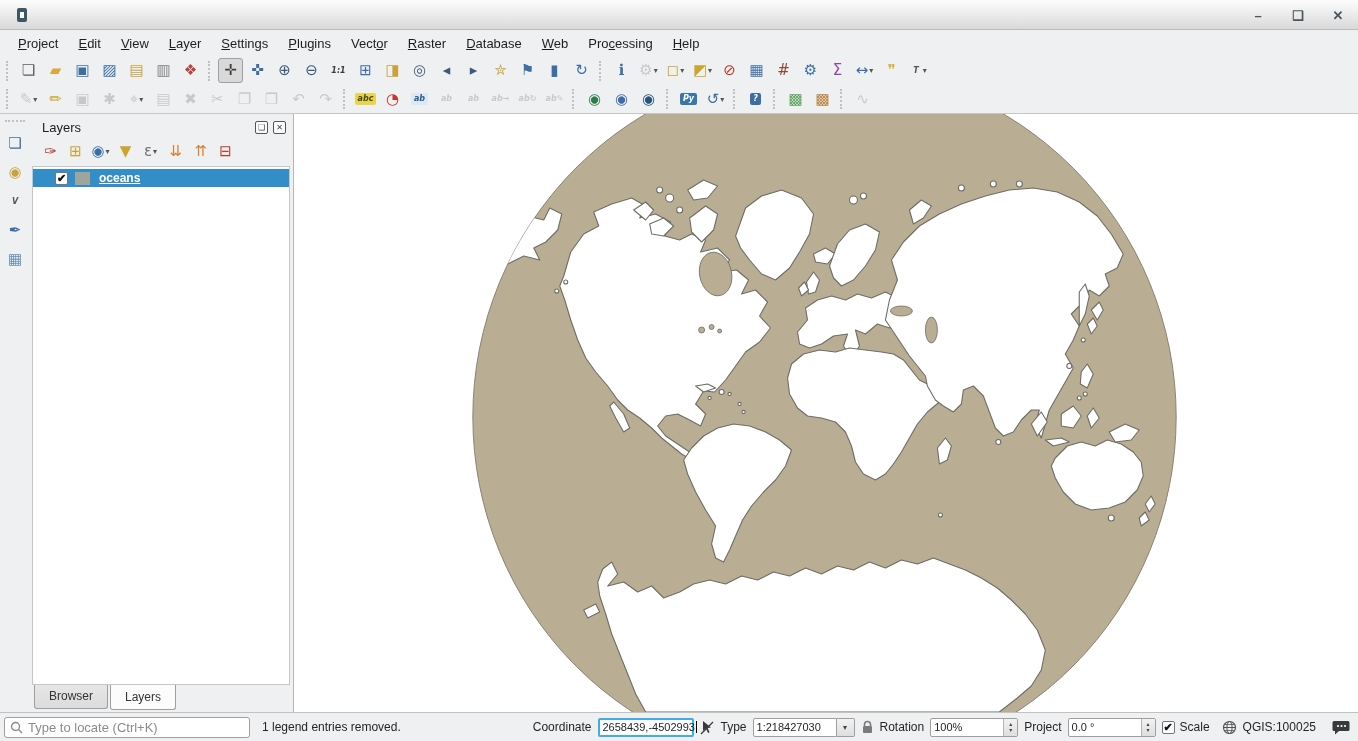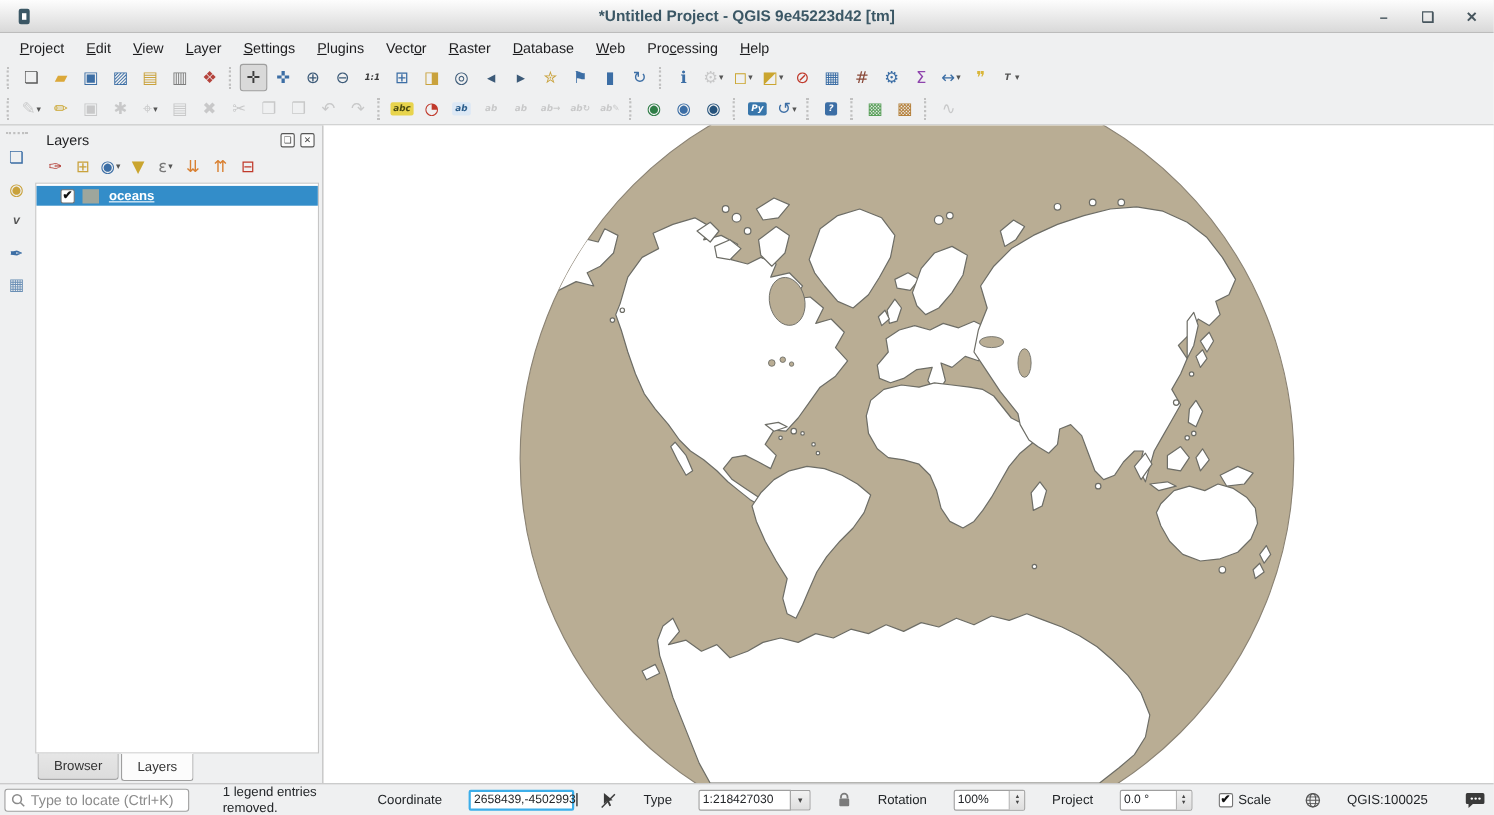--- a/index.html
+++ b/index.html
@@ -55,21 +55,21 @@
   .tab.active { background:#fcfcfc; padding-top:5px; }
 
   
   #mapcanvas { position:absolute; left:293px; top:114px; right:0; bottom:29px; background:#fff; border-left:1px solid #b5b5b5; }
   #mapsvg { width:100%; height:100%; display:block; }
   .land { fill:var(--land); stroke:var(--outline); stroke-width:1.1; stroke-linejoin:round; }
   .lake { fill:var(--ocean); stroke:var(--outline); stroke-width:0.8; }
   #oceancircle { fill:var(--ocean); stroke:#8a8273; stroke-width:1; }
 
   
-  #statusbar { position:absolute; left:0; bottom:0; width:100%; height:29px; border-top:1px solid #c2c2c2; background:#eff0f1; display:flex; align-items:center; padding:0 8px 0 4px; gap:24px; font-size:12px; }
+  #statusbar { position:absolute; left:0; bottom:0; width:100%; height:29px; border-top:1px solid #c2c2c2; background:#eff0f1; display:flex; align-items:center; padding:0 8px 0 4px; gap:6px; font-size:12px; }
   #locator { width:246px; height:21px; background:#fff; border:1px solid #9f9f9f; border-radius:3px; display:flex; align-items:center; padding:0 5px; gap:5px; }
   #locator .ph { color:#8b8b8b; font-size:13px; }
   .sb-label { color:#232629; }
   .sb-box { height:19px; background:#fff; border:1px solid #9f9f9f; border-radius:2px; display:flex; align-items:center; padding:0 3px; font-size:11px; }
   #coord-box { width:96px; border:2px solid var(--accent); }
   #coord-box .val { white-space:nowrap; border-right:1px solid #000; padding-right:1px; }
   .combo-btn { width:18px; height:19px; background:linear-gradient(#f2f2f2,#dedede); border:1px solid #9f9f9f; border-left:none; display:flex; align-items:center; justify-content:center; font-size:8px; color:#444; border-radius:0 2px 2px 0; }
   .spin { position:relative; width:88px; padding-right:16px; }
   .spin .arrows { position:absolute; right:0; top:0; bottom:0; width:14px; background:linear-gradient(#f2f2f2,#dedede); border-left:1px solid #b5b5b5; display:flex; flex-direction:column; align-items:center; justify-content:center; font-size:6px; color:#444; line-height:6px; }
   #render-cb { display:flex; align-items:center; gap:5px; }
@@ -77,21 +77,20 @@
   #msg { margin-left:6px; }
   #sb-spacer { flex:1; }
 </style>
 </head>
 <body>
 
 <div id="app">
 
   <div id="titlebar">
     <div id="win-icon"></div>
-    <div id="win-title">*Untitled Project - QGIS 9e45223d42 [tm]</div>
     <div id="win-controls">
         <span>–</span>
         <span>❑</span>
         <span>✕</span>
       </div>
   </div>
 
   <div id="menubar">
       <span class="mi"><u>P</u>roject</span>
       <span class="mi"><u>E</u>dit</span>

